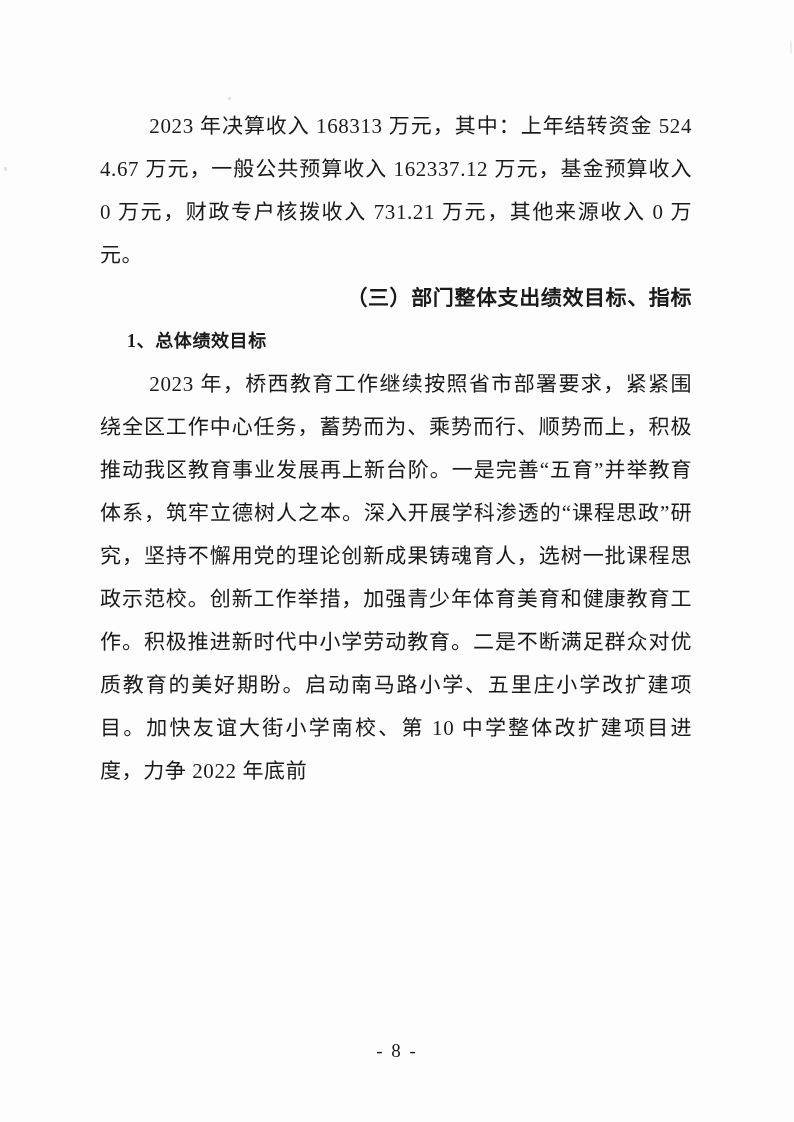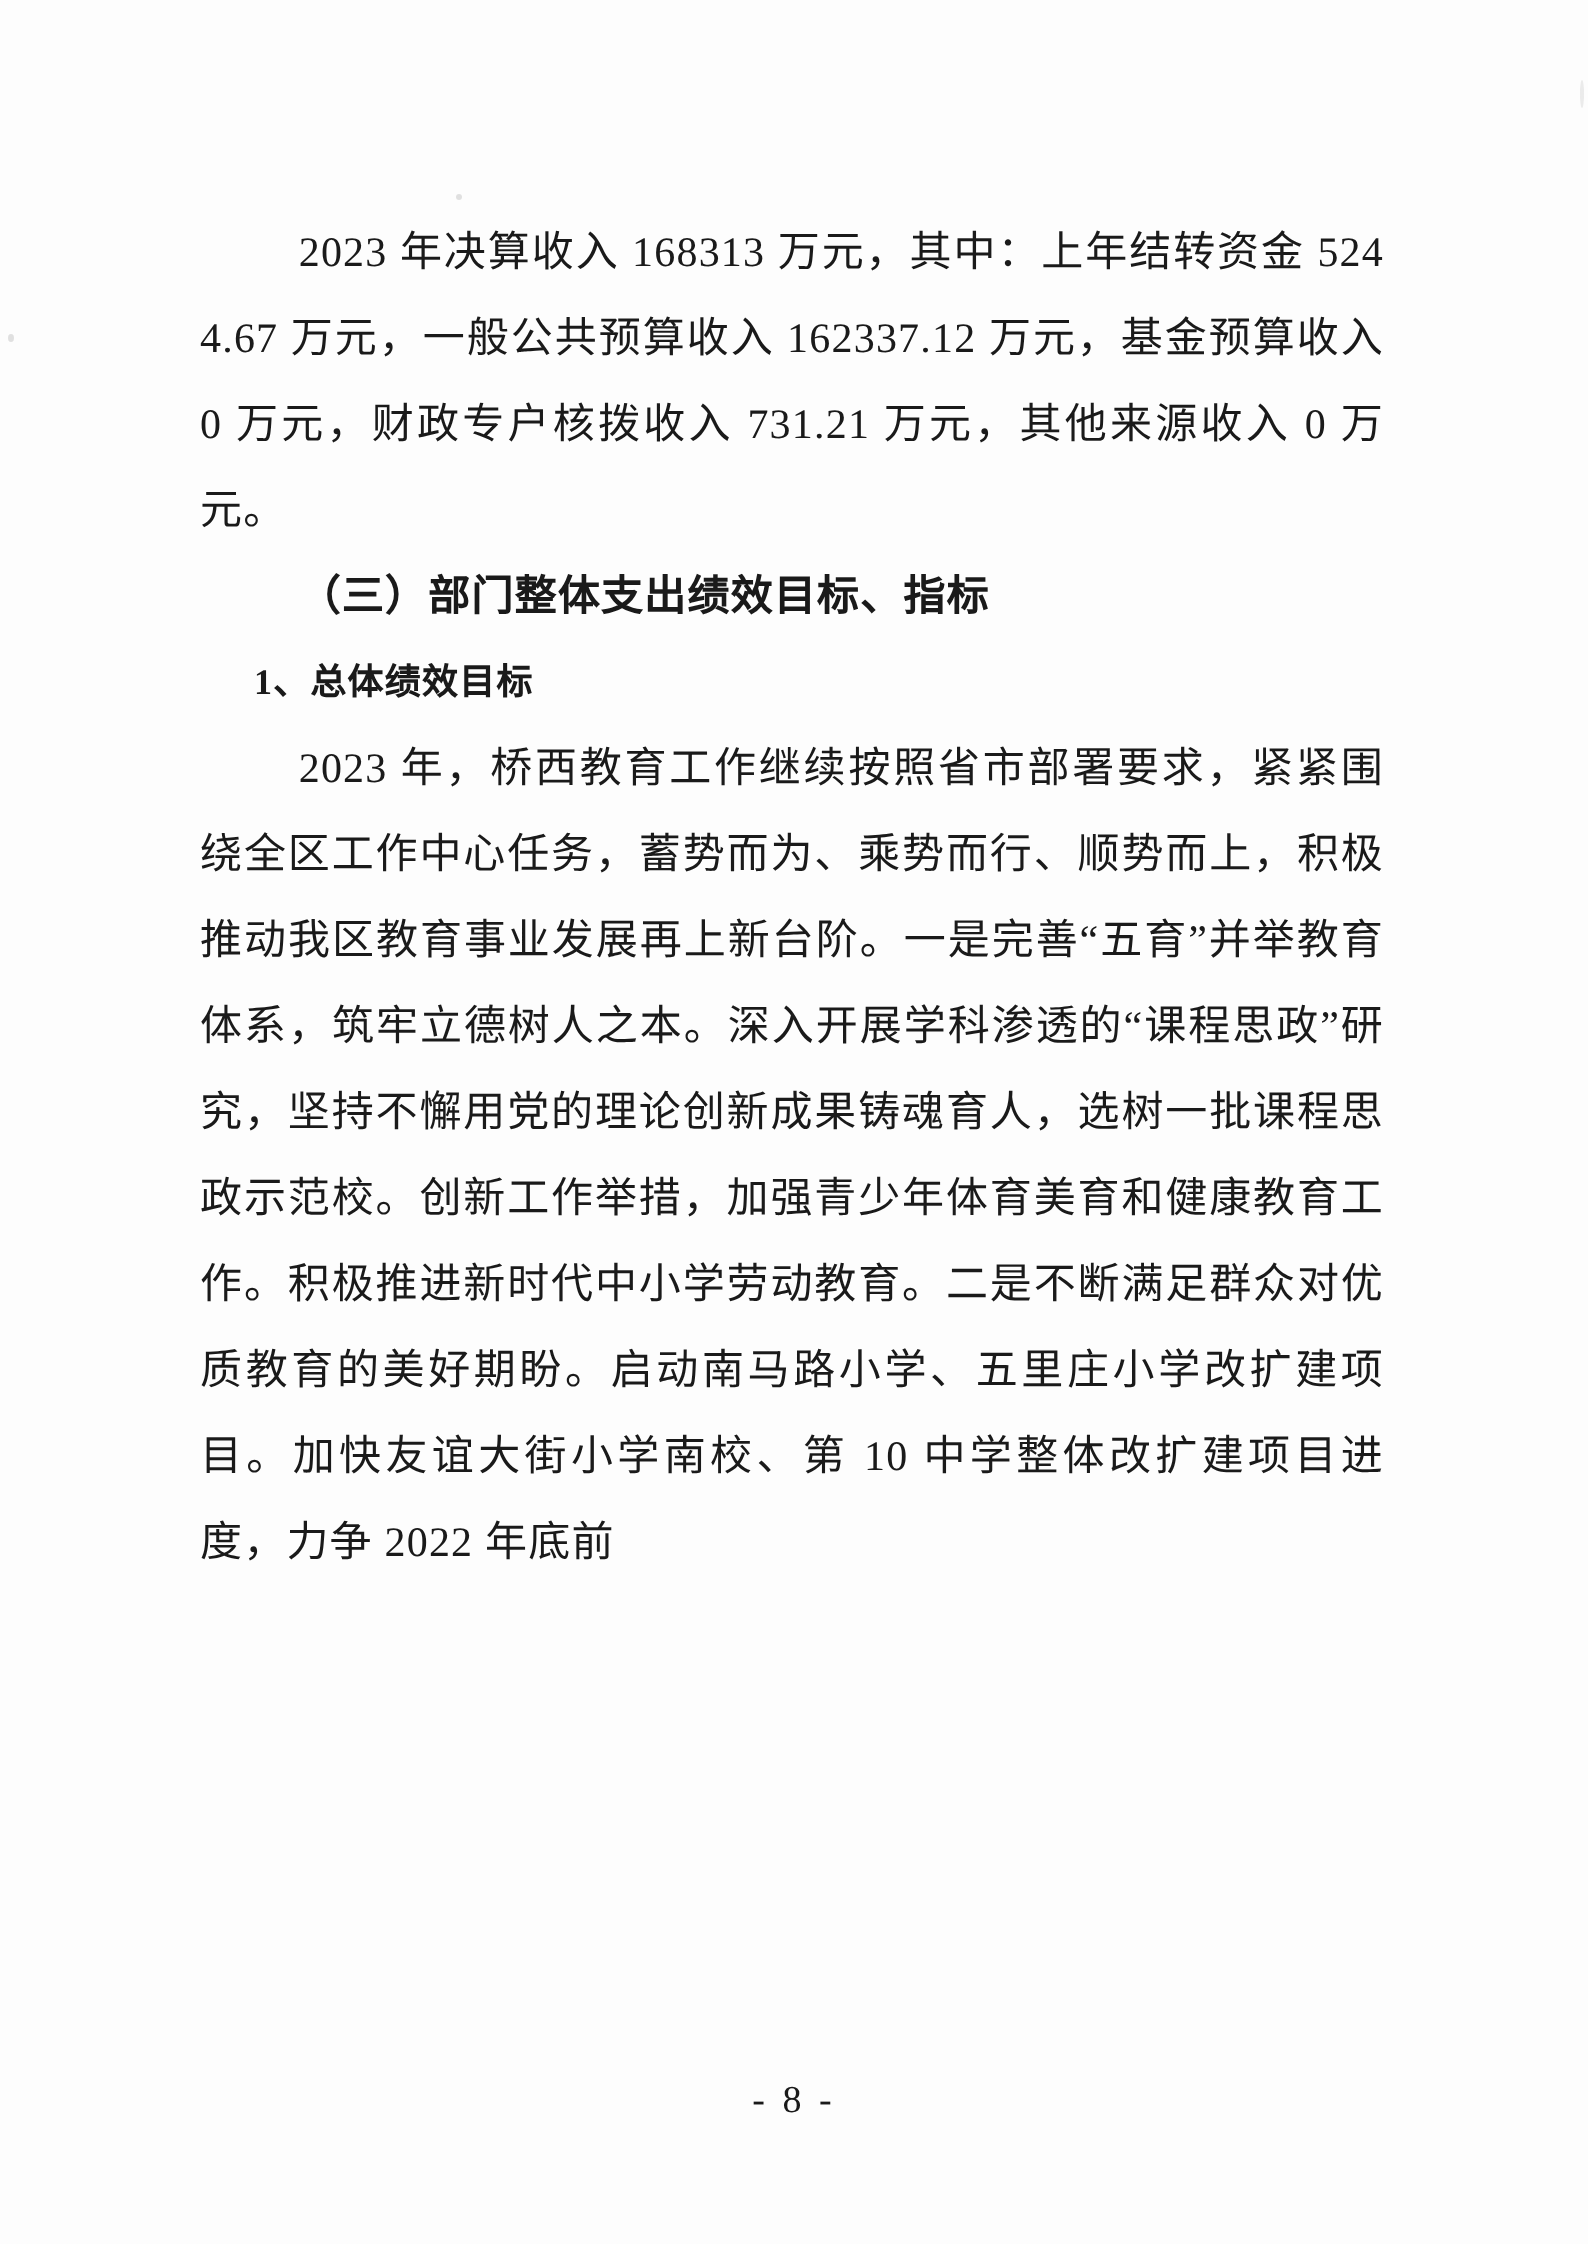--- a/index.html
+++ b/index.html
@@ -34,21 +34,21 @@
     font-weight: normal;
     word-break: break-all;
   }
   .heading-section {
     margin: 0;
     font-size: 21px;
     line-height: 43px;
     text-indent: 2.35em;
     letter-spacing: 0.6px;
     font-weight: bold;
-    text-align: left;
+    text-align: right;
   }
   .heading-sub {
     margin: 0;
     font-size: 18px;
     line-height: 43px;
     text-indent: 1.5em;
     letter-spacing: 0.6px;
     font-weight: bold;
     text-align: left;
   }

